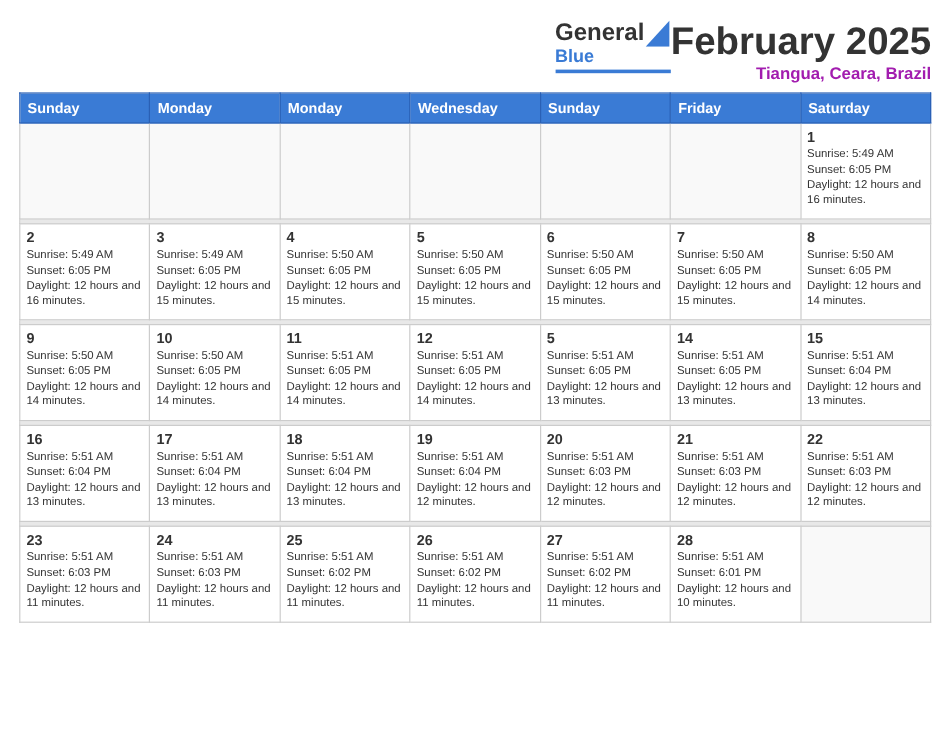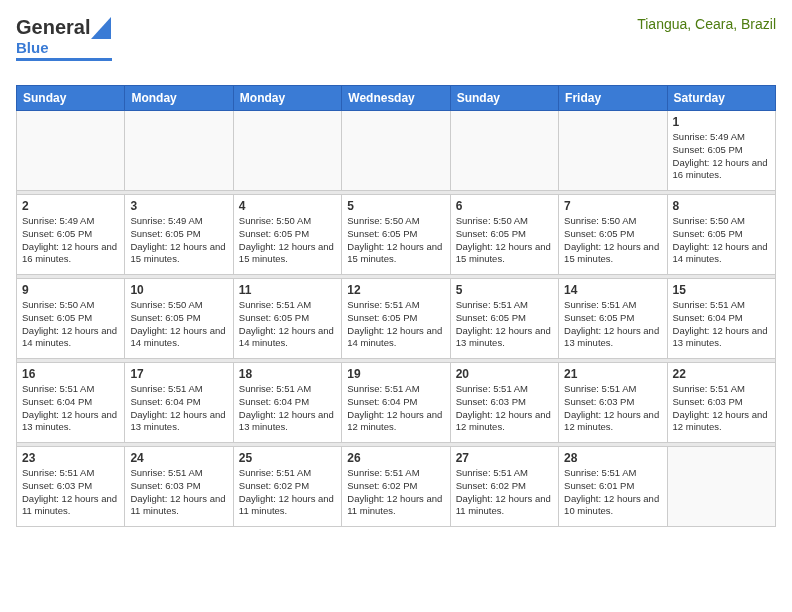--- a/index.html
+++ b/index.html
@@ -5,41 +5,42 @@
     * { box-sizing: border-box; margin: 0; padding: 0; }
     body {
       font-family: Arial, sans-serif;
       background: #fff;
       width: 792px;
       min-height: 612px;
       padding: 16px;
     }
     .header {
       display: flex;
-      justify-content: space-between;
+      justify-content: flex-end;
       align-items: flex-start;
-      margin-bottom: 24px;
+      margin-bottom: 8px;
     }
     .logo-underline {
       height: 3px;
       background: #3a7bd5;
       width: 100%;
       margin-top: 2px;
     }
     .title-block {
       text-align: right;
     }
     .calendar-title {
       font-size: 32px;
       font-weight: bold;
       color: #333;
     }
     .calendar-subtitle {
       font-size: 14px;
-      color: #4d7c0f;
+      color: #a21caf;
+      font-weight: bold;
     }
     .calendar {
       width: 100%;
       border-collapse: collapse;
       border: 1px solid #ccc;
     }
     .calendar th {
       background: #3a7bd5;
       color: #fff;
       font-size: 12px;
@@ -97,20 +98,21 @@
       <svg width="20" height="22" viewBox="0 0 20 22" style="margin: 0 1px;">
         <polygon points="0,22 20,22 20,0" fill="#3a7bd5"></polygon>
       </svg>
     </div>
     <div style="display:flex; align-items:center;">
       <span class="logo-blue-text">Blue</span>
     </div>
     <div class="logo-underline"></div>
   </div>
   <div class="title-block">
+    <div class="calendar-title">February 2025</div>
     <div class="calendar-subtitle">Tiangua, Ceara, Brazil</div>
   </div>
 </div>
 
 <table class="calendar">
   <thead>
     <tr>
     <th>Sunday</th>
         <th>Monday</th>
         <th>Monday</th>

